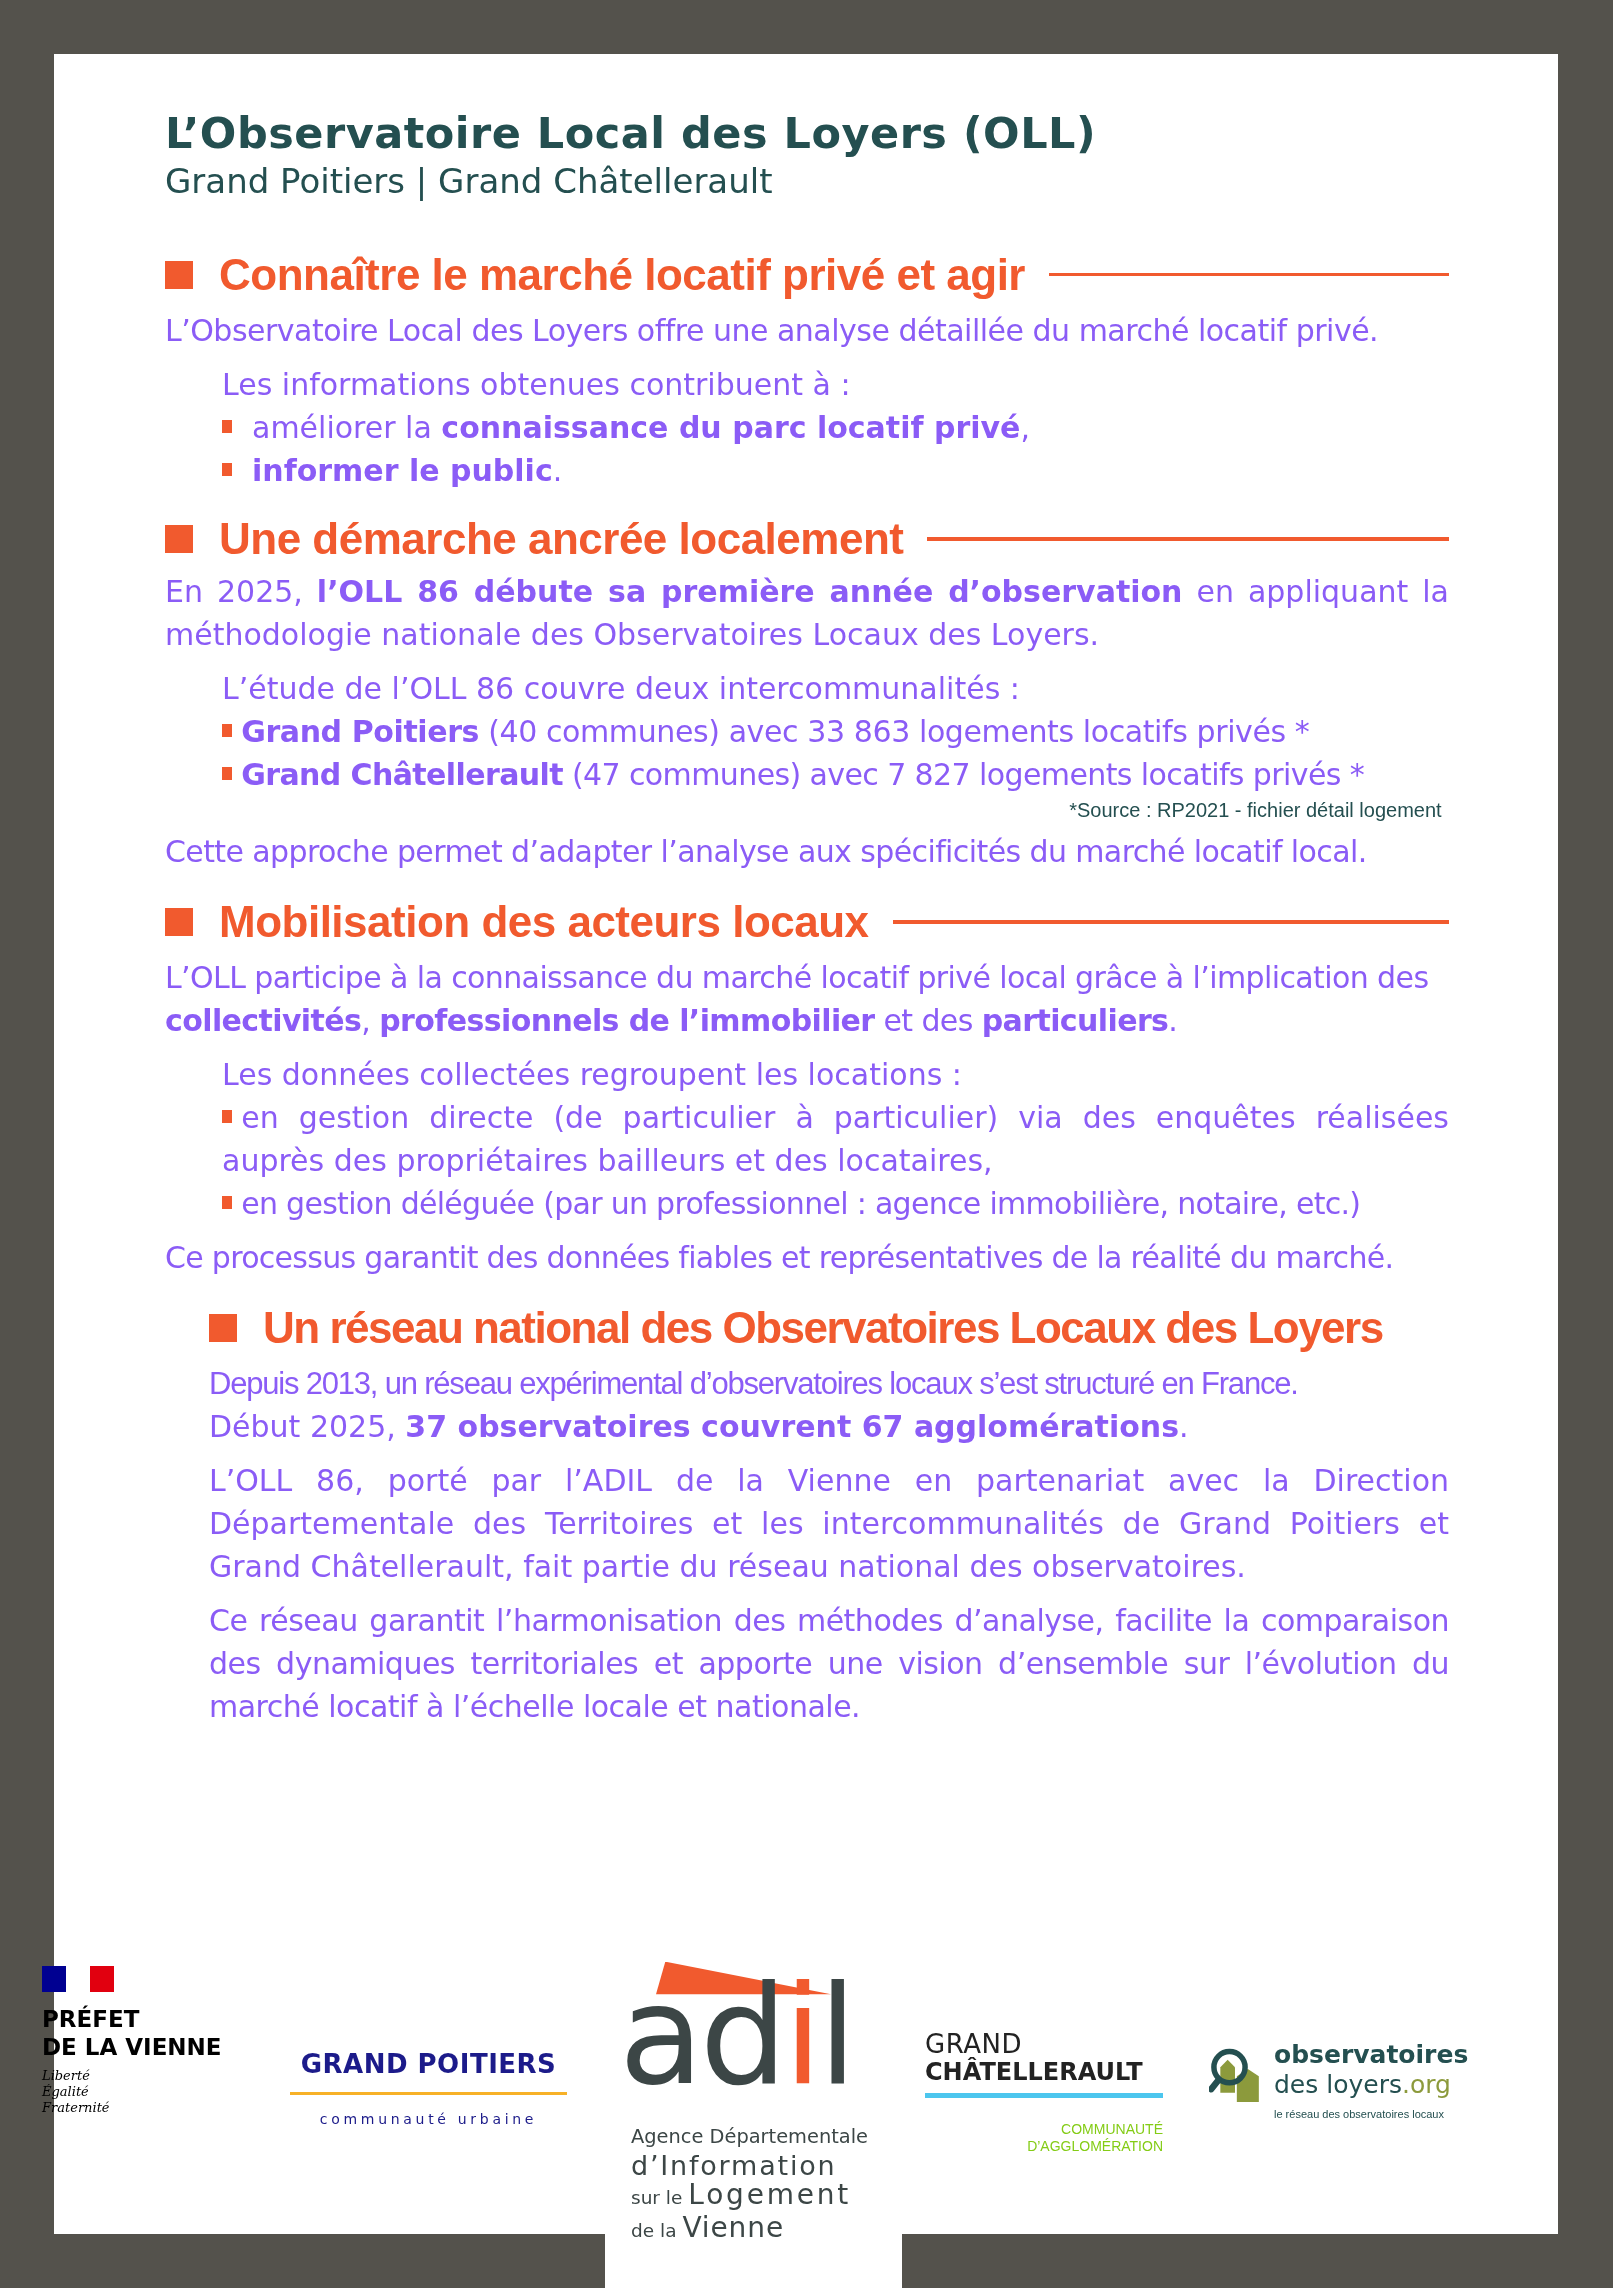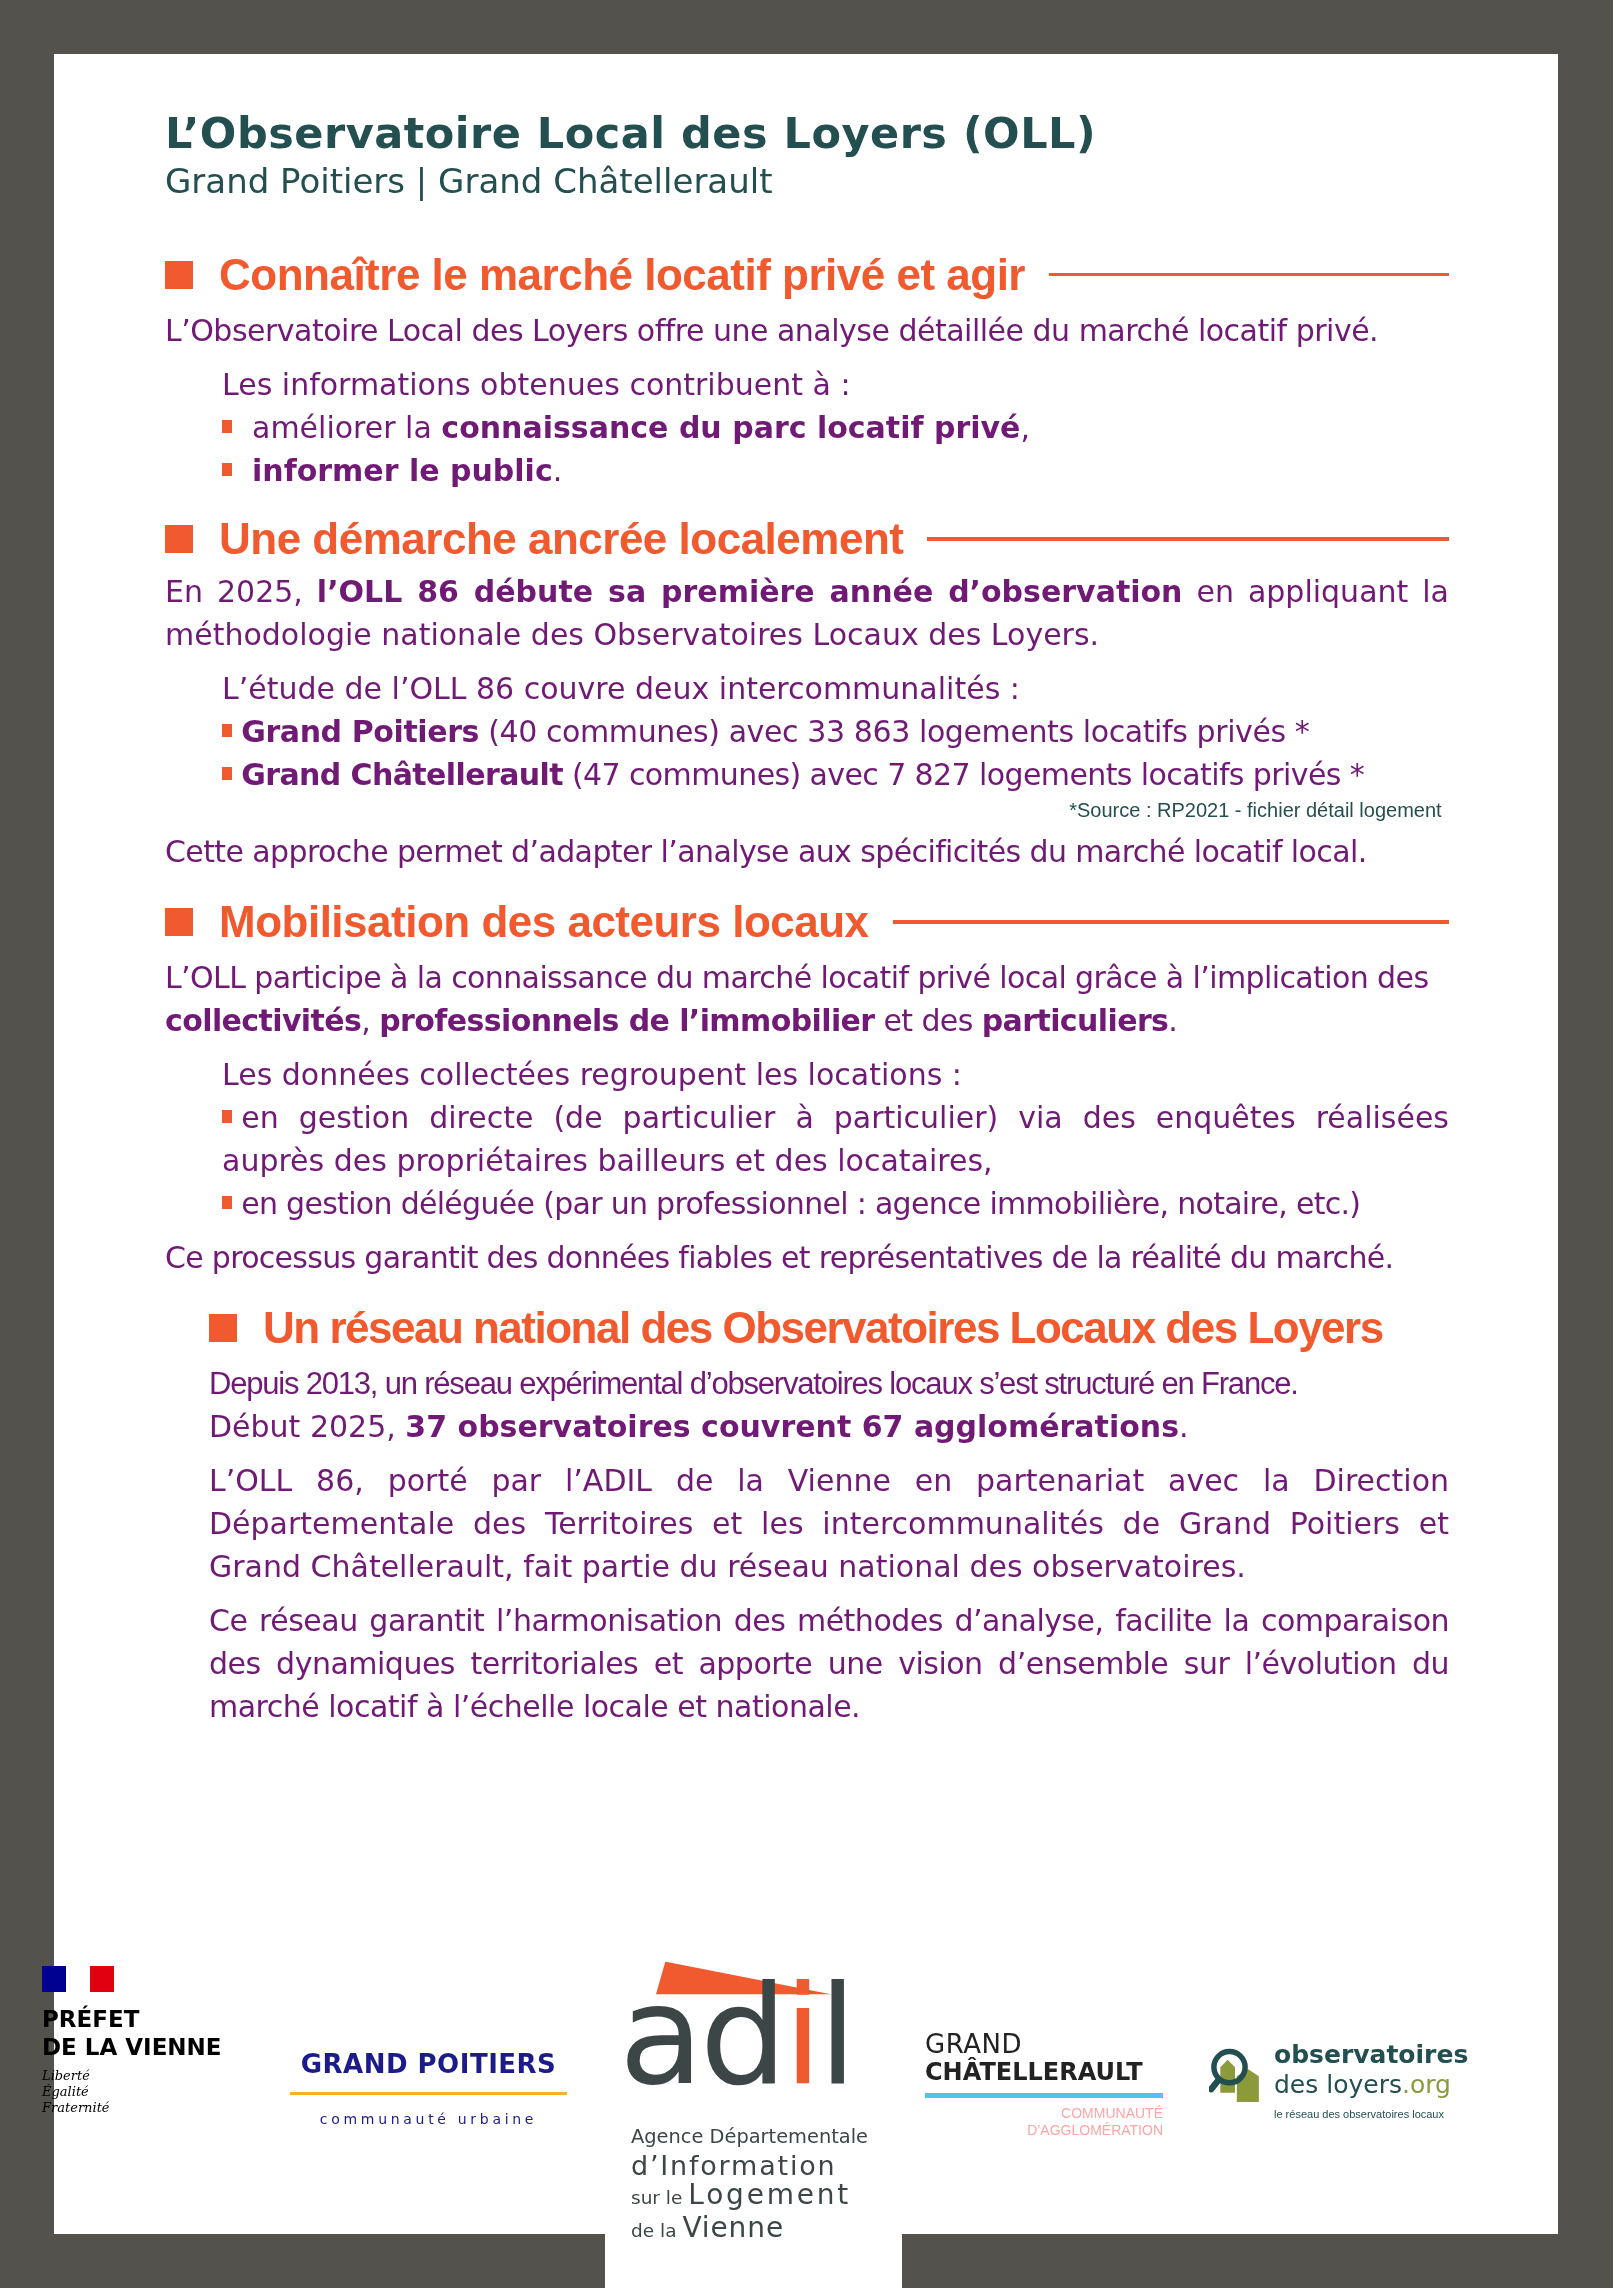--- a/index.html
+++ b/index.html
@@ -61,21 +61,21 @@
     flex: 1;
     height: 3.7px;
     background: #f15a2e;
     margin-left: 24px;
   }
   p, .line {
     margin: 0;
     font-family: "DejaVu Sans", sans-serif;
     font-size: 30px;
     line-height: 43px;
-    color: #701a75;
+    color: #8b5cf6;
   }
   .just { text-align: justify; }
   .indent { padding-left: 57px; }
   .bullet {
     display: inline-block;
     width: 10px; height: 13px;
     background: #f15a2e;
     margin-right: 20px;
     vertical-align: middle;
     position: relative; top: -2.8px;
@@ -172,22 +172,22 @@
   }
   .gc .l2 {
     font-family: "DejaVu Sans", sans-serif;
     font-weight: bold;
     font-size: 24px; line-height: 29.5px; color: #222;
   }
   .gc .bar { height: 4.6px; background: #4cc6ee; margin-top: 5.5px; width: 238px; }
   .gc .sub {
     text-align: right; width: 238px;
     font-family: "Liberation Sans", sans-serif;
-    font-size: 14px; line-height: 17.5px; color: #fca5a5;
-    margin-top: 7px;
+    font-size: 14px; line-height: 17.5px; color: #84cc16;
+    margin-top: 23px;
   }
   .odl { left: 1209px; top: 2040px; width: 295px; }
   .odl .icon { position: absolute; left: 0; top: 7.4px; width: 52px; height: 55px; }
   .odl .t1 {
     position: absolute; left: 65px; top: 0;
     font-family: "DejaVu Sans", sans-serif;
     font-weight: bold;
     font-size: 25px; color: #244f50;
   }
   .odl .t2 {

